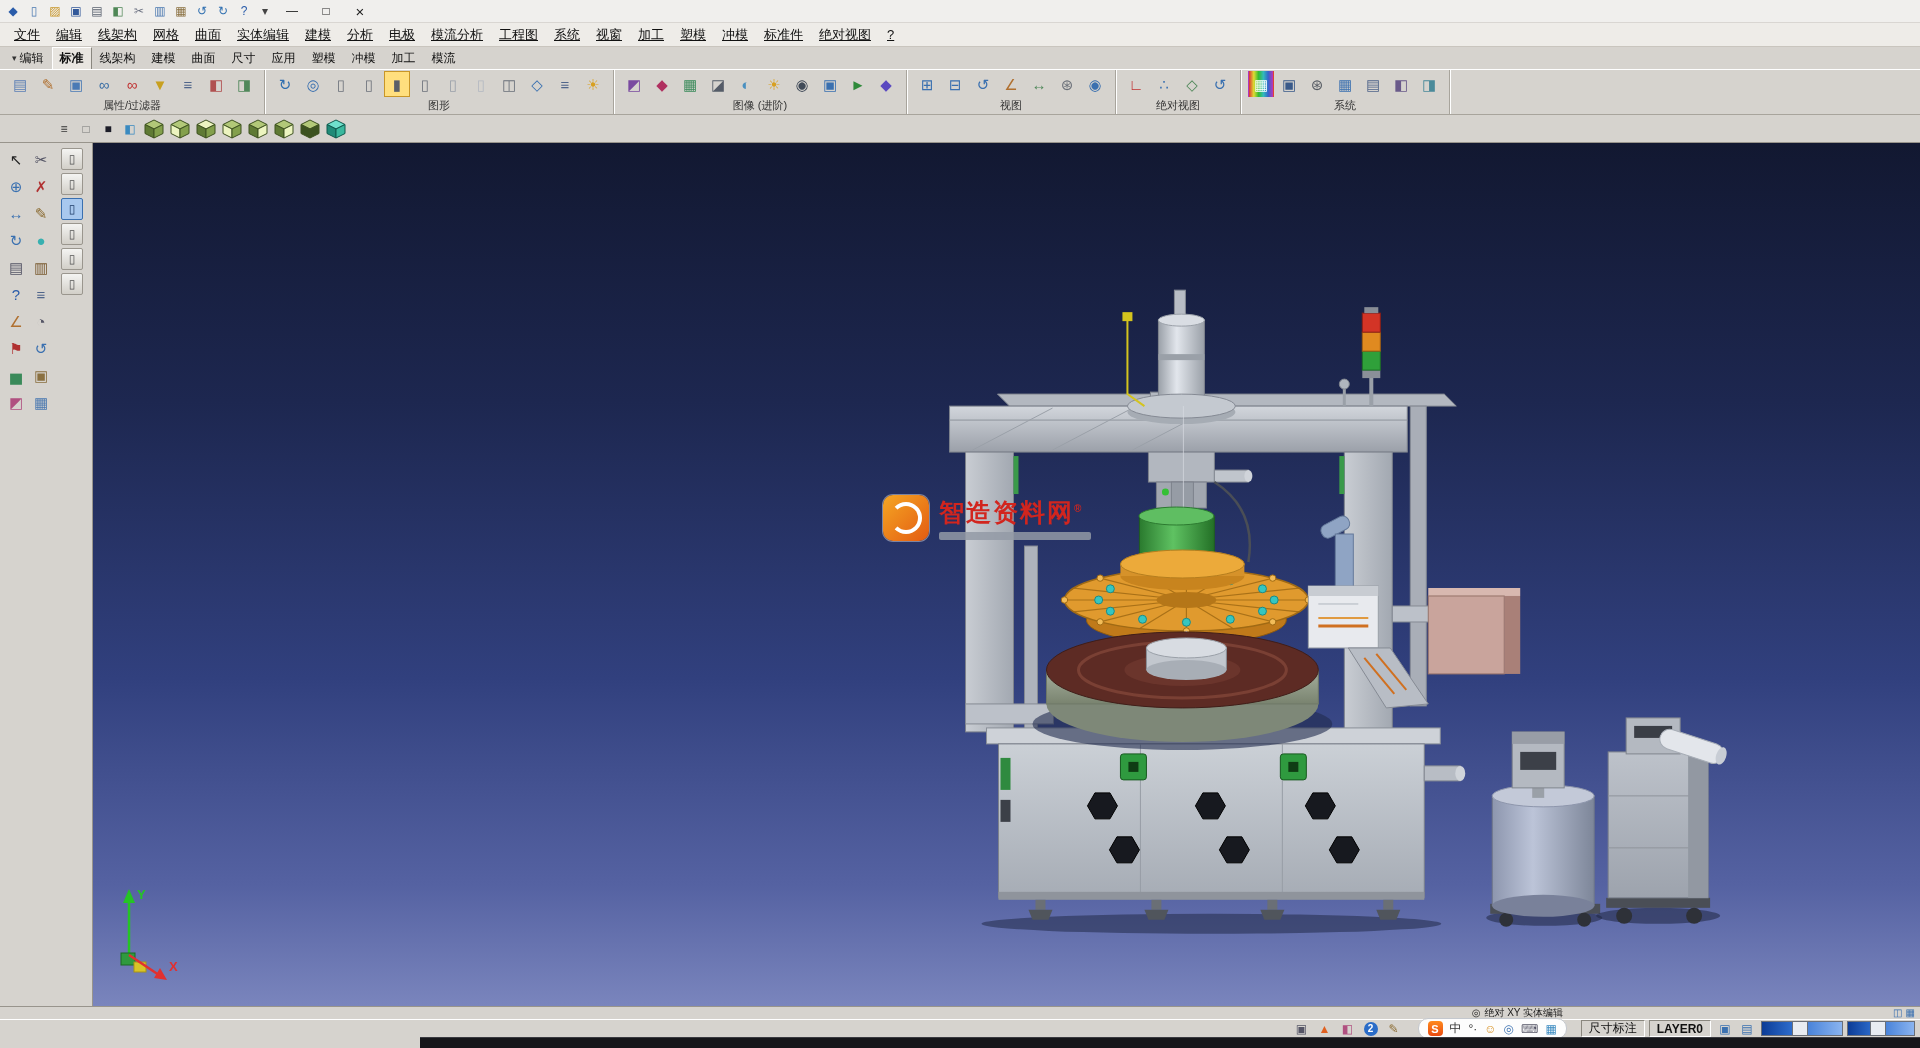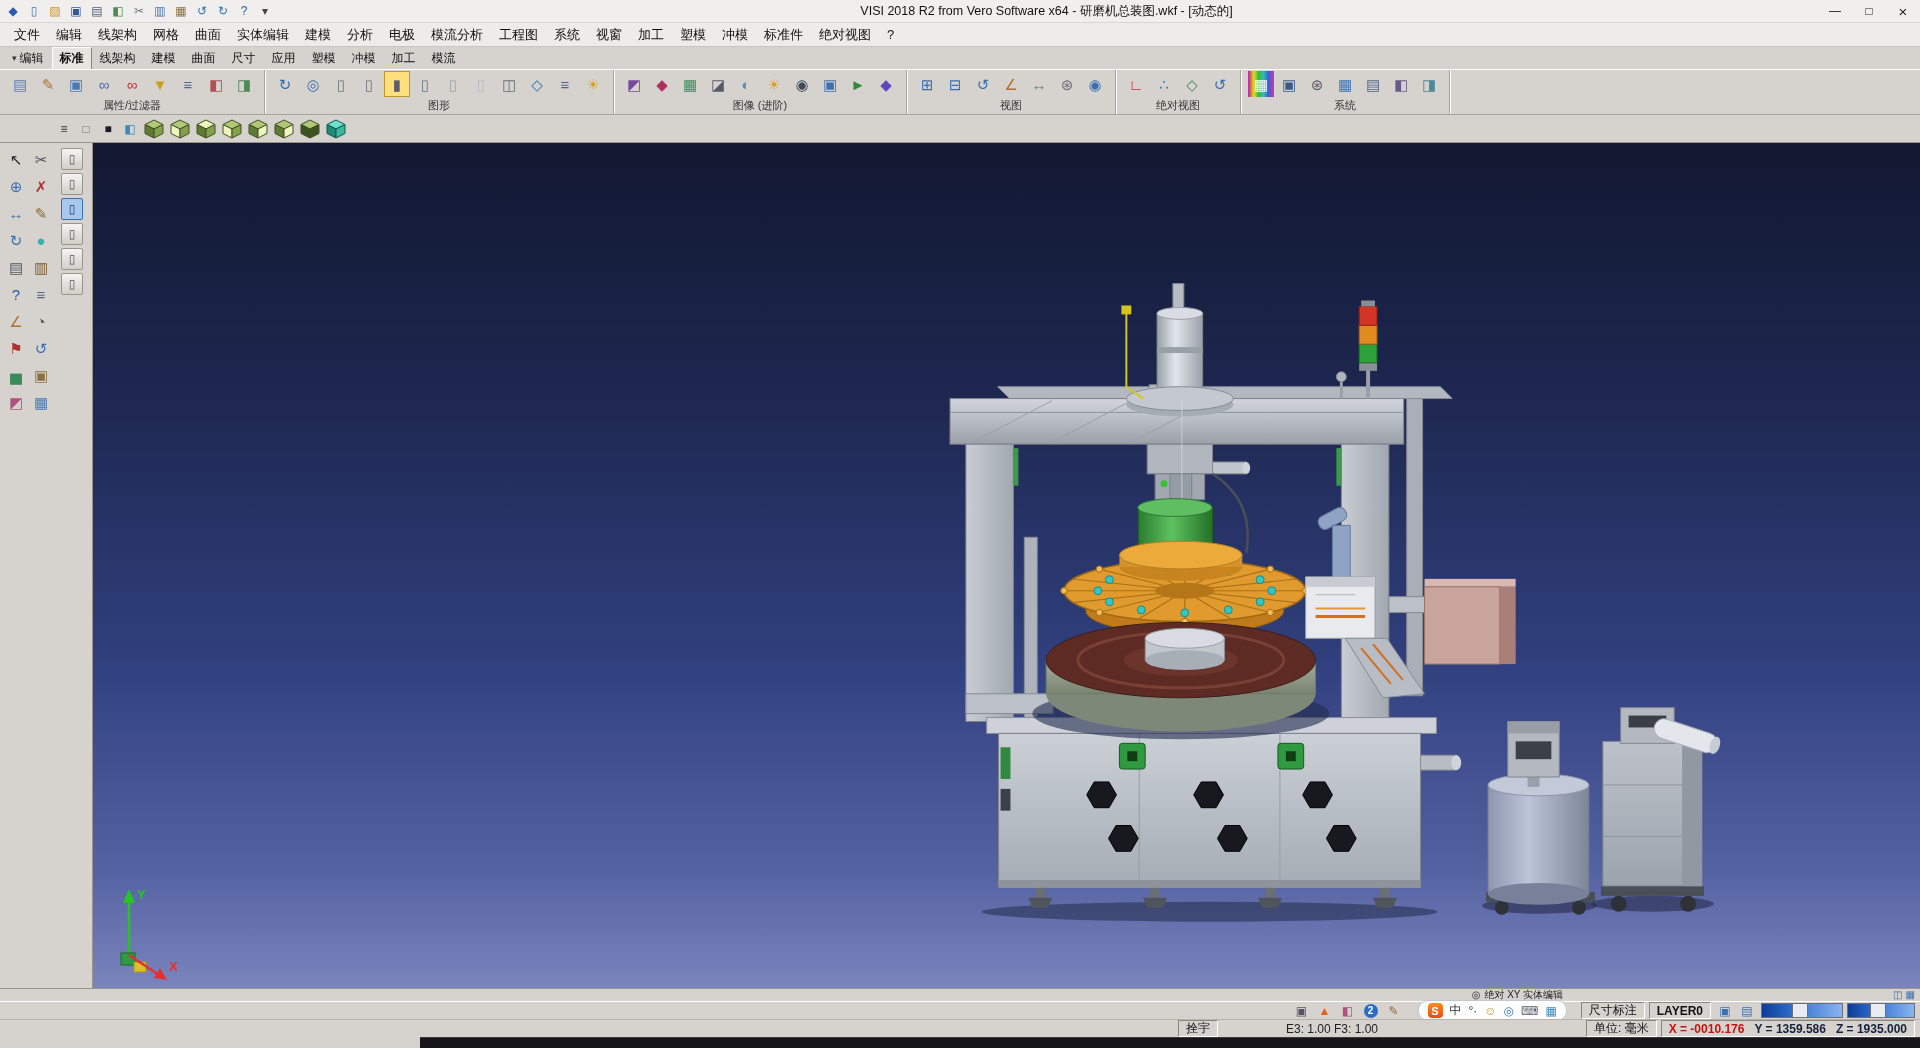--- a/index.html
+++ b/index.html
@@ -9,21 +9,21 @@
   
   .titlebar{height:22px;background:#f0efed;border-bottom:1px solid #d9d6d2;display:flex;align-items:center;font-size:13px;color:#222;}
   .qat{display:flex;align-items:center;padding-left:3px;gap:1px;}
   .titletext{flex:1;text-align:center;font-size:12.5px;color:#111;white-space:nowrap;}
   .wincontrols{display:flex;}
   .winbtn{width:34px;height:21px;display:flex;align-items:center;justify-content:center;font-size:12px;color:#222;}
   .winbtn.close{font-size:15px;}
 
   
   .menubar{height:23px;background:#eeece8;border-bottom:1px solid #c9c5be;display:flex;align-items:center;font-size:13px;color:#111;padding-left:6px;}
-  .menu-item{padding:2px 8px;white-space:nowrap;}
+  .menu-item{padding:2px 8px;white-space:nowrap;text-decoration:underline;}
 
   
   .tabbar{height:22px;background:#d6d3ce;display:flex;align-items:center;padding-left:4px;font-size:12px;color:#111;}
   .tab{padding:2px 7px;border:1px solid transparent;display:flex;align-items:center;gap:3px;white-space:nowrap;}
   .tab.active{background:#e8e5e0;border-color:#ffffff #8a877f #8a877f #ffffff;font-weight:bold;}
   .tab-arrow{font-size:9px;color:#333;}
 
   
   .toolbar{height:44px;background:#d6d3ce;border-top:1px solid #fff;border-bottom:1px solid #a8a49c;display:flex;}
   .tgroup{display:flex;flex-direction:column;padding:1px 7px 0 7px;border-right:1px solid #a8a49c;box-shadow:1px 0 0 #ffffff;}
@@ -133,21 +133,20 @@
         <div class="tico small">
           <span style="color: rgb(47, 111, 176);">↻</span>
         </div>
         <div class="tico small">
           <span style="color: rgb(42, 92, 170);">?</span>
         </div>
         <div class="tico small">
           <span style="color: rgb(68, 68, 68);">▾</span>
         </div>
       </div>
-    <div class="titletext">VISI 2018 R2 from Vero Software x64 - 研磨机总装图.wkf - [动态的]</div>
     <div class="wincontrols" id="wincontrols">
         <div class="winbtn">—</div>
         <div class="winbtn">□</div>
         <div class="winbtn close">×</div>
       </div>
   </div>
 
   <div class="menubar" id="menubar">
       <div class="menu-item">文件</div>
       <div class="menu-item">编辑</div>
@@ -773,20 +772,29 @@
           <ellipse cx="1090" cy="522" rx="104" ry="28" fill="none" stroke="#7a4034" stroke-width="3"></ellipse>
           <ellipse cx="1090" cy="522" rx="58" ry="16" fill="#6b352c"></ellipse>
         </g>
         <g>
           <rect x="1054" y="500" width="80" height="22" fill="#c2c7ce" stroke="#8a8f98"></rect>
           <ellipse cx="1094" cy="522" rx="40" ry="10" fill="#a8aeb6"></ellipse>
           <ellipse cx="1094" cy="500" rx="40" ry="10" fill="#d8dce2" stroke="#9aa0a8"></ellipse>
         </g>
       </svg>
 
+      <div class="watermark">
+        <div class="wm-logo">
+            <div class="wm-swirl"></div>
+          </div>
+        <div>
+          <div class="wm-title"><span>智造资料网</span><sup>®</sup></div>
+          <div class="wm-sub"></div>
+        </div>
+      </div>
 
       <svg class="triad" width="84" height="104" viewBox="0 0 84 104">
         <line x1="22" y1="72" x2="22" y2="16" stroke="#25c425" stroke-width="2.5"></line>
         <polygon points="22,6 16,20 28,20" fill="#25c425"></polygon>
         <text x="30" y="16" fill="#25c425" font-size="13" font-weight="bold">Y</text>
         <rect x="14" y="70" width="14" height="12" fill="#2f9a3f" stroke="#1a6a24"></rect>
         <rect x="27" y="79" width="12" height="10" fill="#d8c428" stroke="#a89416"></rect>
         <line x1="22" y1="72" x2="52" y2="92" stroke="#e23030" stroke-width="2.5"></line>
         <polygon points="60,97 47,95 53,85" fill="#e23030"></polygon>
         <text x="62" y="88" fill="#e23030" font-size="13" font-weight="bold">X</text>
@@ -846,31 +854,18 @@
         </div>
       </div>
     <div class="bluebar" style="width:80px;">
         <span class="notch" style="left:30px;"></span>
       </div>
     <div class="bluebar" style="width:66px;">
         <span class="notch" style="left:22px;"></span>
       </div>
   </div>
 
-  <div class="statusrow" style="border-top:1px solid #b8b4ac;">
-    <div class="flex1"></div>
-    <div class="scell snapbtn">拴宇</div>
-    <div style="width:60px;"></div>
-    <div class="scaletext">E3: 1.00 F3: 1.00</div>
-    <div style="width:200px;"></div>
-    <div class="scell">单位: 毫米</div>
-    <div class="scell" style="gap:10px;">
-      <span class="coordx">X = -0010.176</span>
-      <span class="coordyz">Y = 1359.586</span>
-      <span class="coordyz">Z = 1935.000</span>
-    </div>
-  </div>
 
   <div class="bottomstrip">
     <div class="bs-left"></div>
     <div class="bs-dark"></div>
   </div>
 </div>
 
 </body></html>

